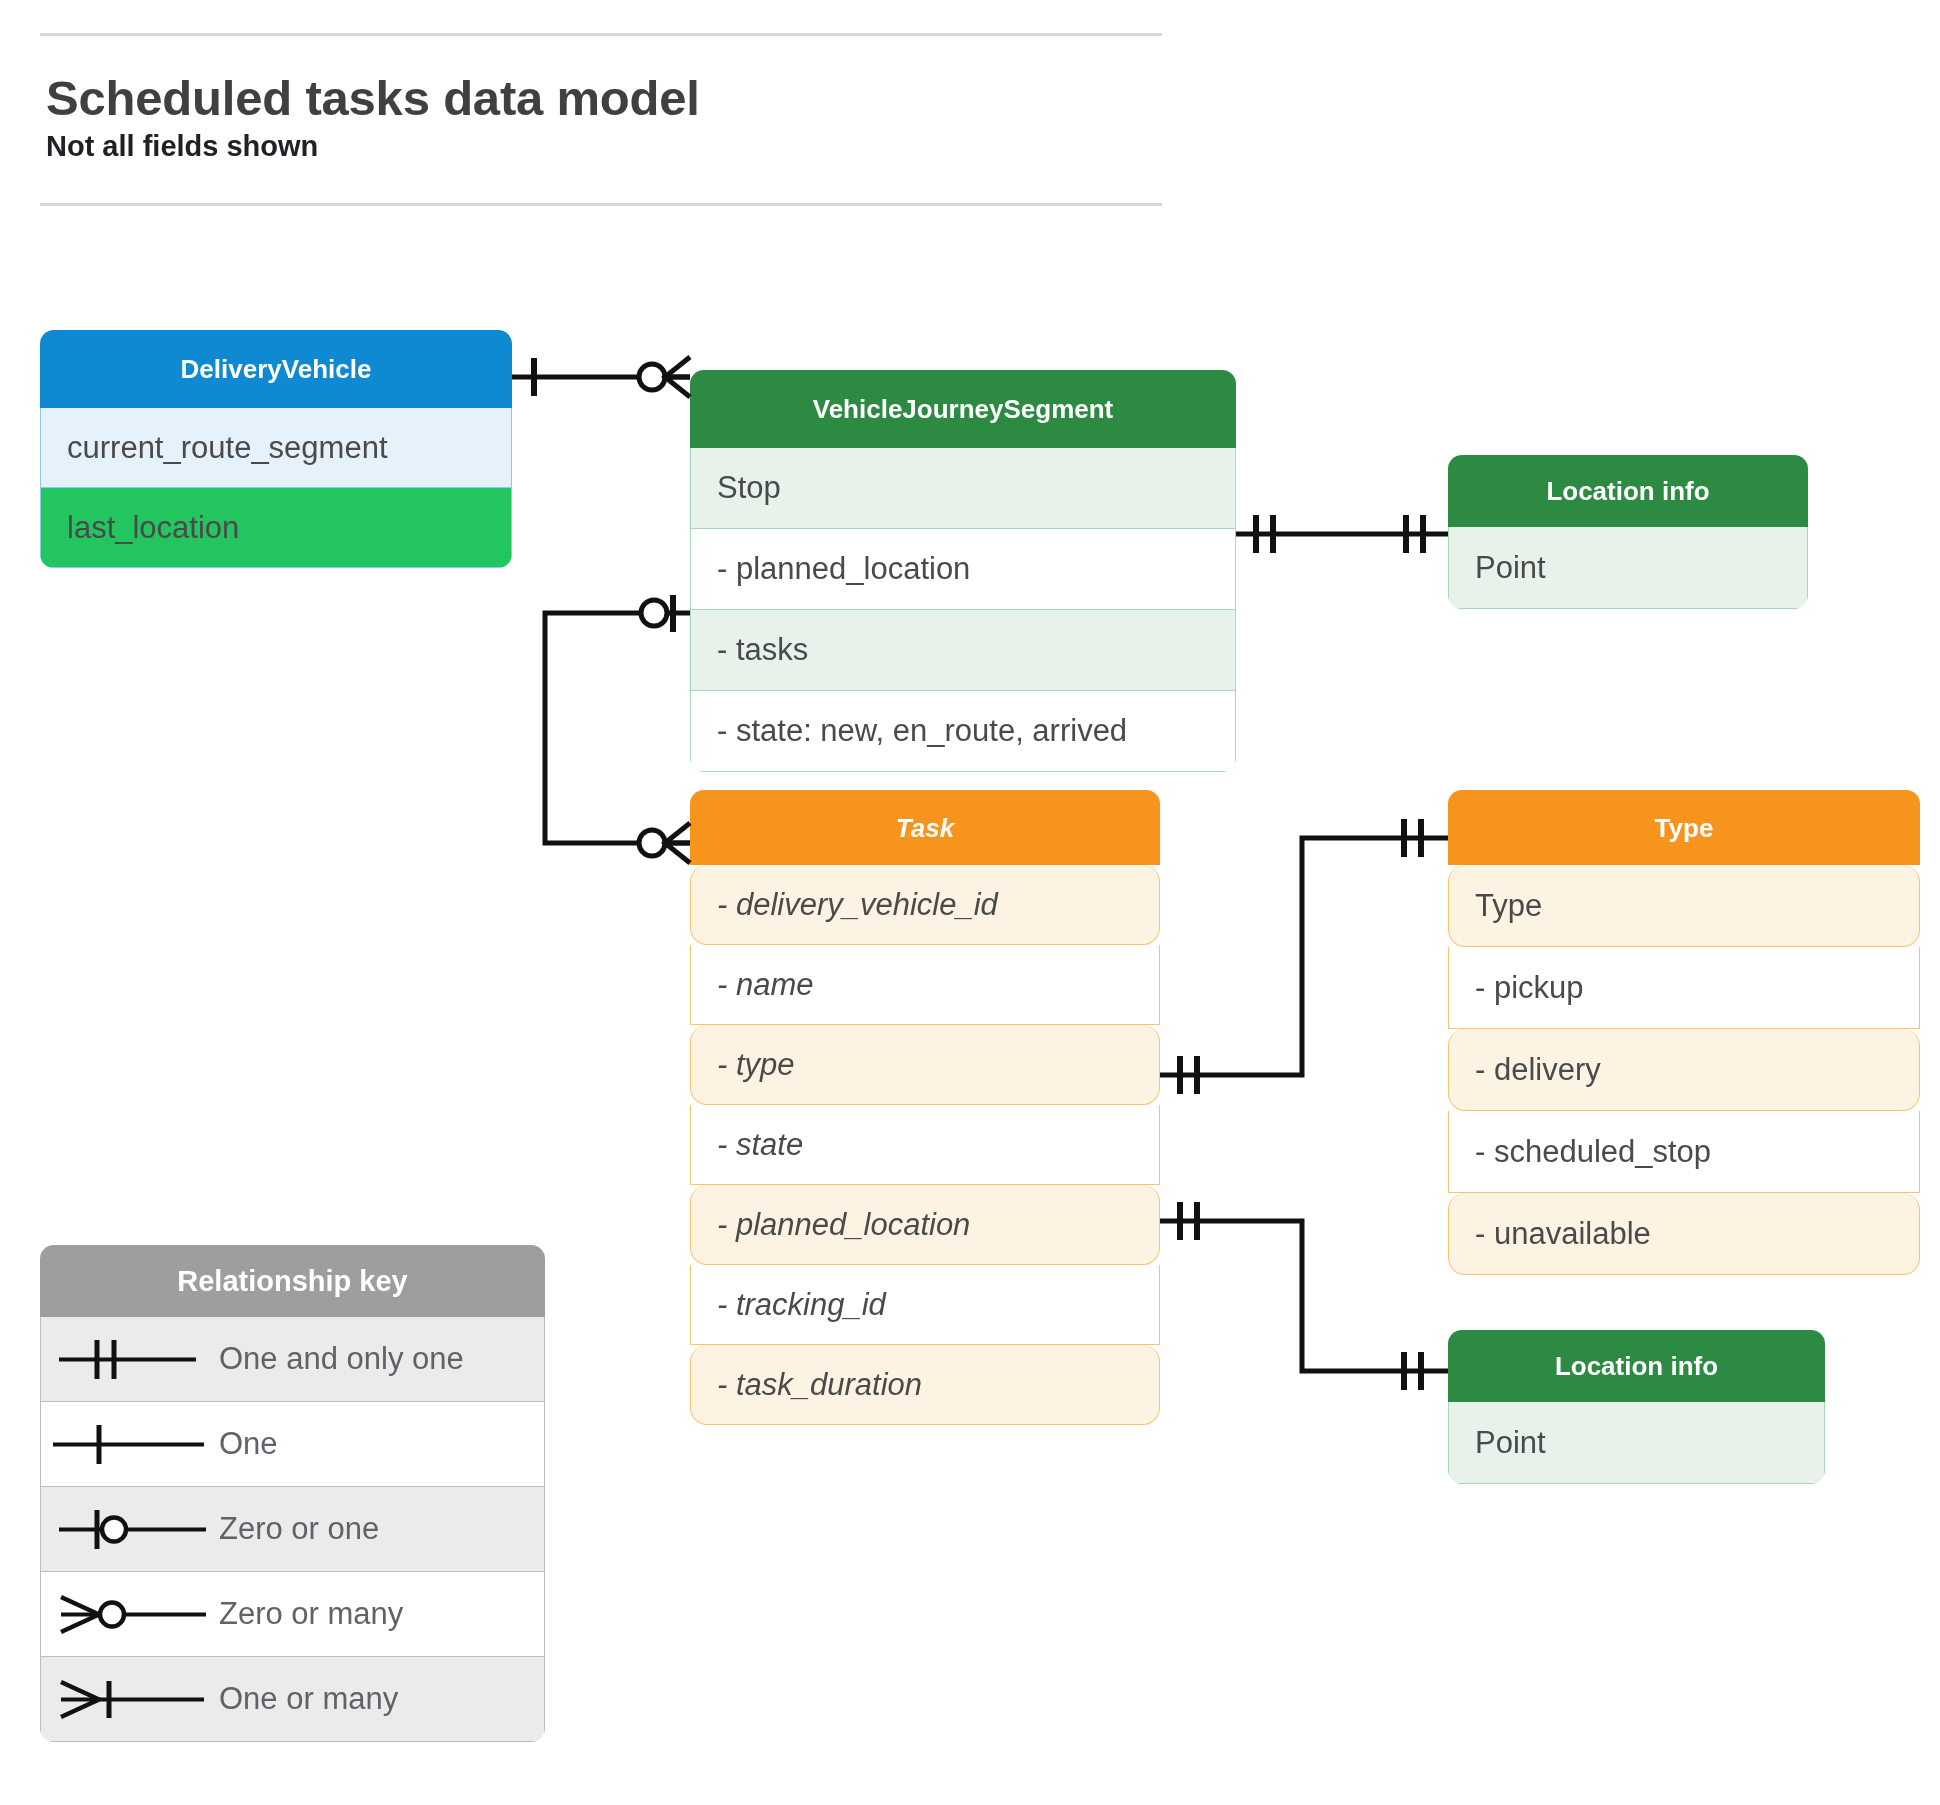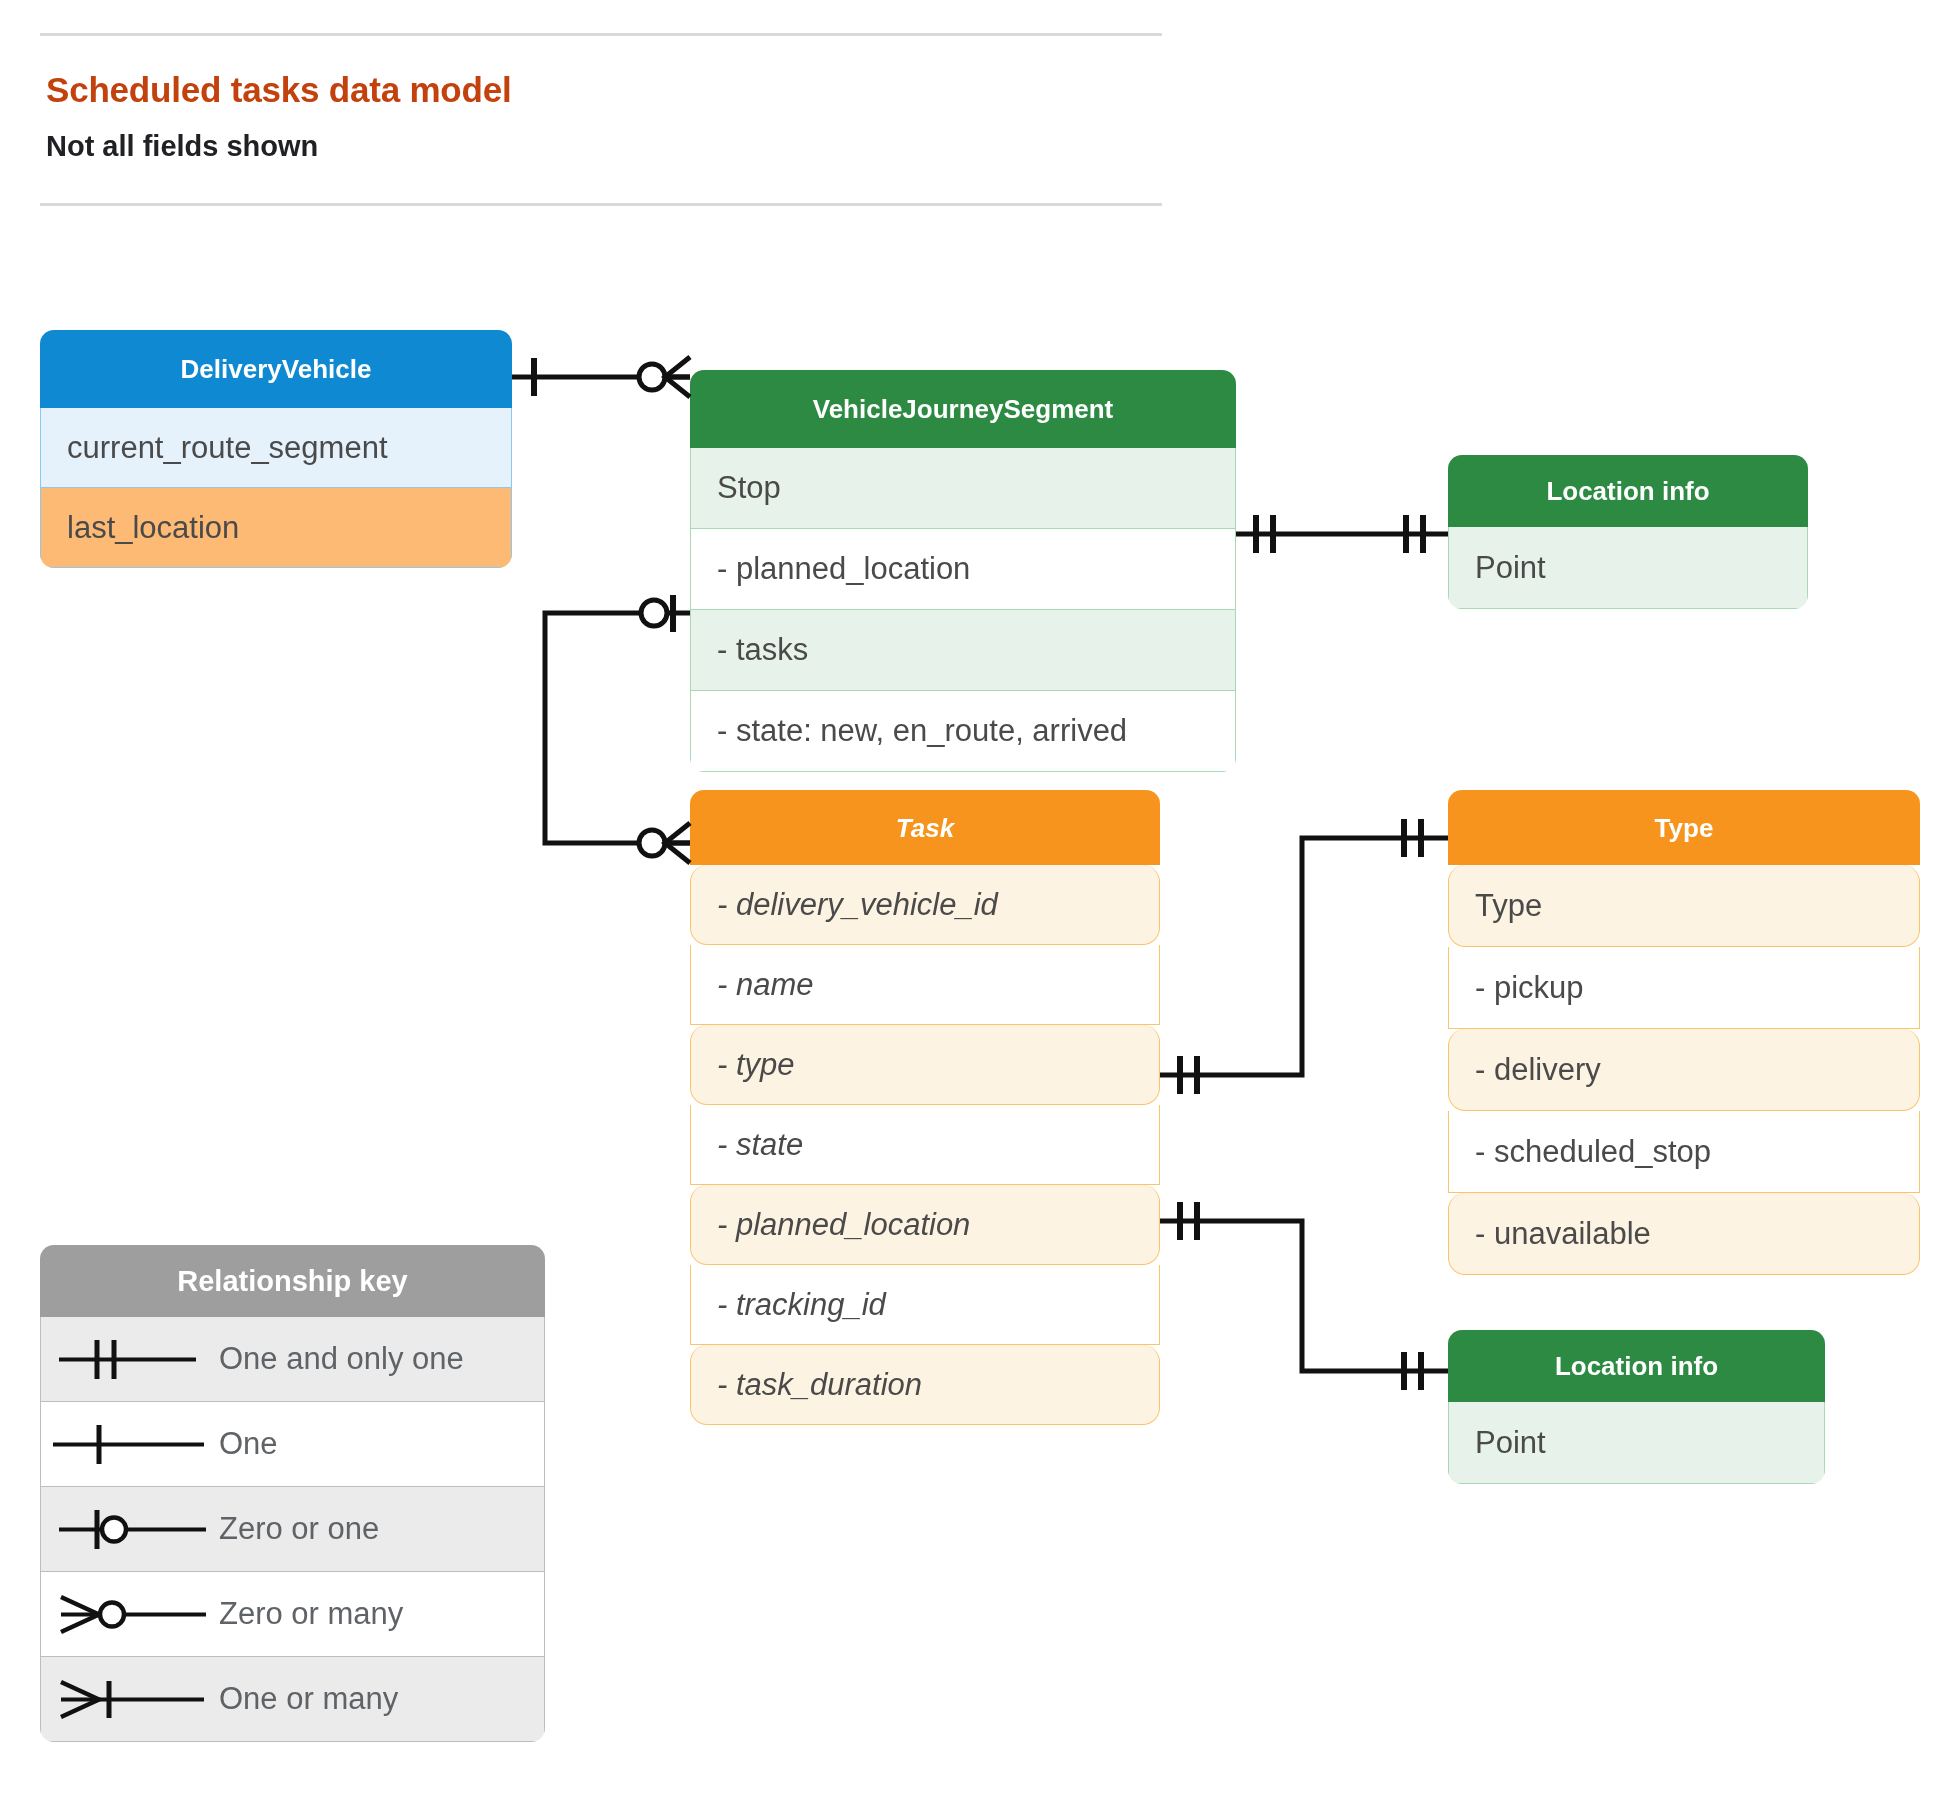--- a/index.html
+++ b/index.html
@@ -21,22 +21,22 @@
     position: absolute;
     left: 40px; width: 1122px; height: 3px;
     background: #d9d9d9;
   }
   #rule-top    { top: 33px; }
   #rule-bottom { top: 203px; }
 
   #page-title {
     position: absolute;
     left: 46px; top: 70px;
-    font-size: 35px; font-weight: 700;
-    color: #c2410c; letter-spacing: -0.2px;
+    font-size: 49px; font-weight: 700;
+    color: #404040; letter-spacing: -0.2px;
     white-space: nowrap;
   }
   #page-subtitle {
     position: absolute;
     left: 46px; top: 130px;
     font-size: 29px; font-weight: 700;
     color: #202124; white-space: nowrap;
   }
 
   
@@ -61,21 +61,21 @@
     border-style: solid;
     border-width: 0 1.5px 1.5px 1.5px;
     white-space: nowrap;
   }
   .entity .erow.last { border-radius: 0 0 4px 4px; }
 
   
   .theme-blue  .ehead { background: #1089d3; }
   .theme-blue  .erow  { border-color: #8ec8ee; }
   .theme-blue  .erow.alt  { background: #e6f2fb; }
-  .theme-blue  .erow.plain{ background: #fdba74; text-align: right; }
+  .theme-blue  .erow.plain{ background: #22c55e; text-align: right; }
 
   
   .theme-green .ehead { background: #2d8a43; }
   .theme-green .erow  { border-color: #a8d8b4; }
   .theme-green .erow.alt  { background: #e7f3ea; }
   .theme-green .erow.plain{ background: #ffffff; }
 
   
   .theme-orange .ehead { background: #f7941e; }
   .theme-orange .erow  { border-color: #fbc36a; }

